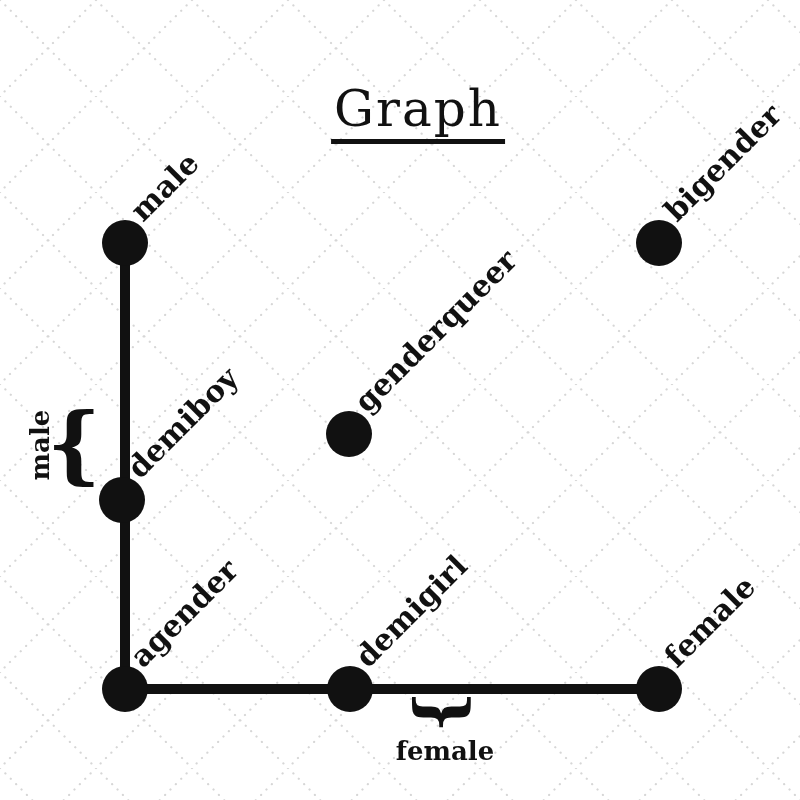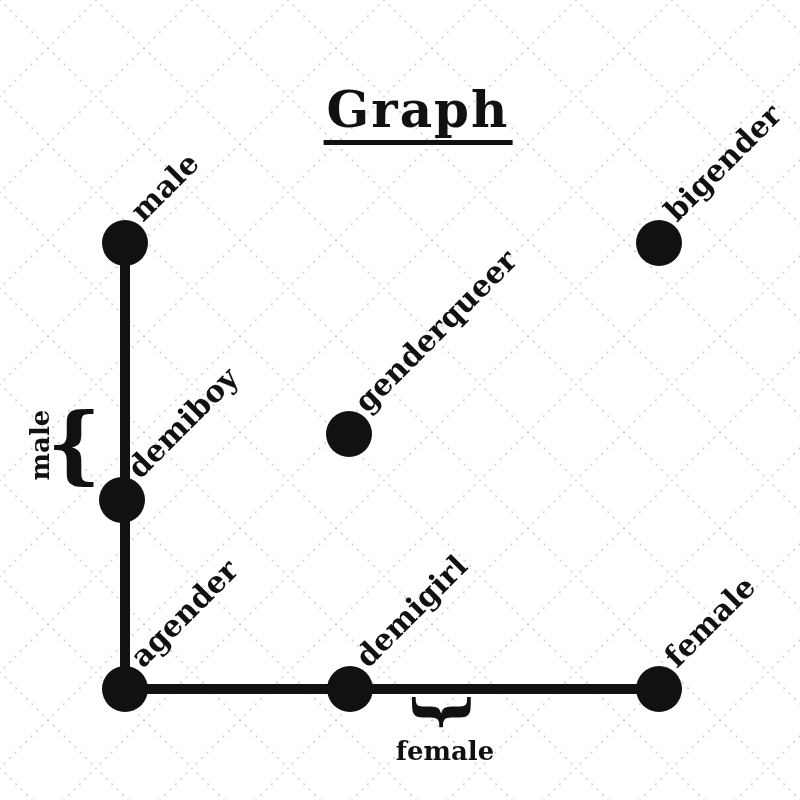--- a/index.html
+++ b/index.html
@@ -10,21 +10,21 @@
     overflow:hidden;
     font-family:"DejaVu Serif",serif;
   }
   .stage svg{position:absolute;inset:0;}
   .chart-title{
     position:absolute;
     top:80px;
     left:50%;
     transform:translateX(calc(-50% + 18px));
     font-family:"DejaVu Serif",serif;
-    font-weight:bold;
+    font-weight:normal;
     font-size:50px;
     letter-spacing:2px;
     color:#111111;
     border-bottom:5px solid #111111;
     padding:0 3px 1px 3px;
     white-space:nowrap;
   }
   .node-label{
     font-family:"DejaVu Serif",serif;
     font-weight:bold;

